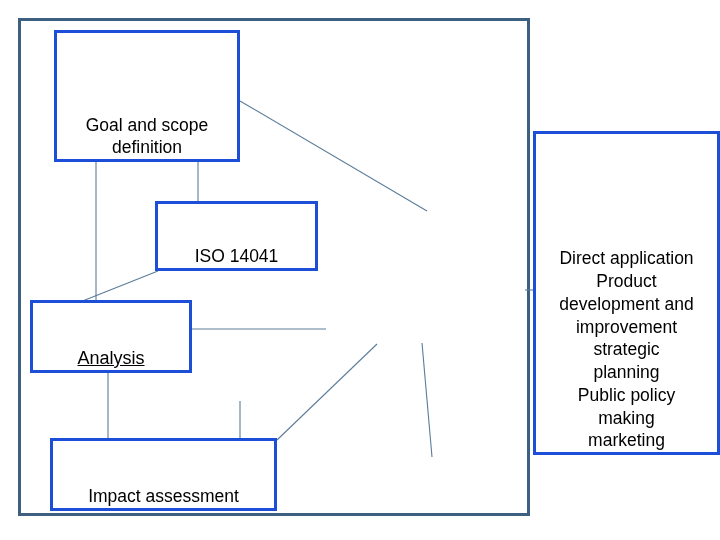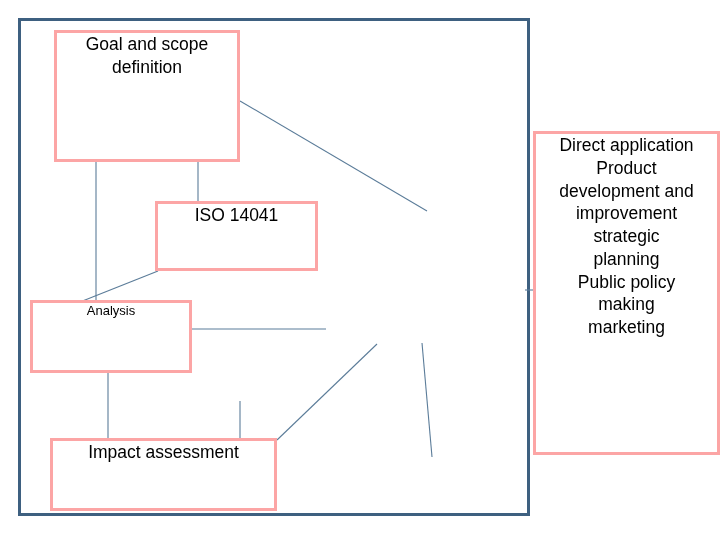--- a/index.html
+++ b/index.html
@@ -12,24 +12,24 @@
     width: 720px;
     height: 540px;
     background: #ffffff;
     font-family: "Liberation Sans", sans-serif;
     overflow: hidden;
   }
   
   .box {
     position: absolute;
     box-sizing: border-box;
-    border: 3px solid #fca5a5;
+    border: 3px solid #1d4ed8;
     background: #ffffff;
     display: flex;
-    align-items: flex-start;
+    align-items: flex-end;
     justify-content: center;
     text-align: center;
     color: #000000;
     line-height: 1.30;
     z-index: 3;
   }
   .frame {
     position: absolute;
     box-sizing: border-box;
     border: 3px solid #3e6080;
@@ -40,21 +40,21 @@
     display: block;
     white-space: pre-line;
     padding: 0 6px;
   }
 
   
   #outer-frame       { left: 18px;  top: 18px;  width: 512px; height: 498px; }
 
   #box-goal          { left: 54px;  top: 30px;  width: 186px; height: 132px; font-size: 17.5px; }
   #box-iso14041      { left: 155px; top: 201px; width: 163px; height: 70px;  font-size: 17.5px; }
-  #box-analysis      { left: 30px;  top: 300px; width: 162px; height: 73px;  font-size: 13px; }
+  #box-analysis      { left: 30px;  top: 300px; width: 162px; height: 73px;  font-size: 18px; text-decoration: underline; }
   #box-iso14042      { left: 198px; top: 356px; width: 120px; height: 45px;  font-size: 17.5px; }
   #box-impact        { left: 50px;  top: 438px; width: 227px; height: 73px;  font-size: 17.5px; }
   #box-interpret     { left: 324px; top: 209px; width: 201px; height: 134px; font-size: 17.5px; }
   #box-iso14043      { left: 337px; top: 455px; width: 193px; height: 61px;  font-size: 17.5px; }
   #box-direct        { left: 533px; top: 131px; width: 187px; height: 324px; font-size: 17.5px; z-index: 4; }
 
   
   #connectors {
     position: absolute;
     left: 0; top: 0;

